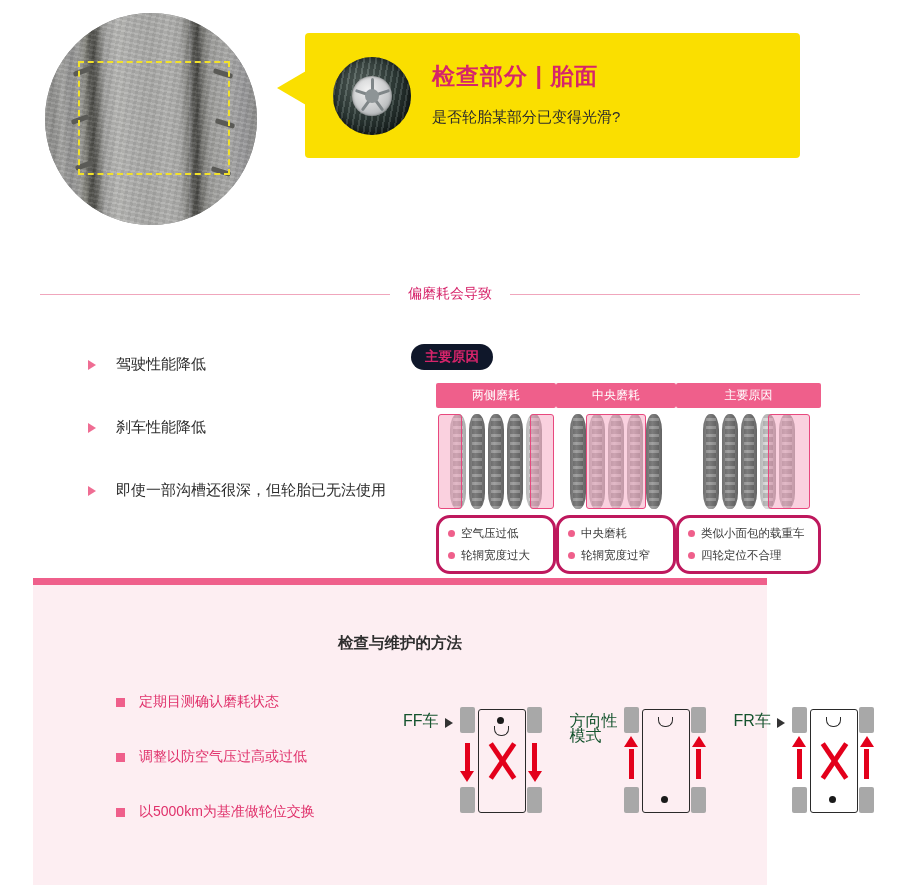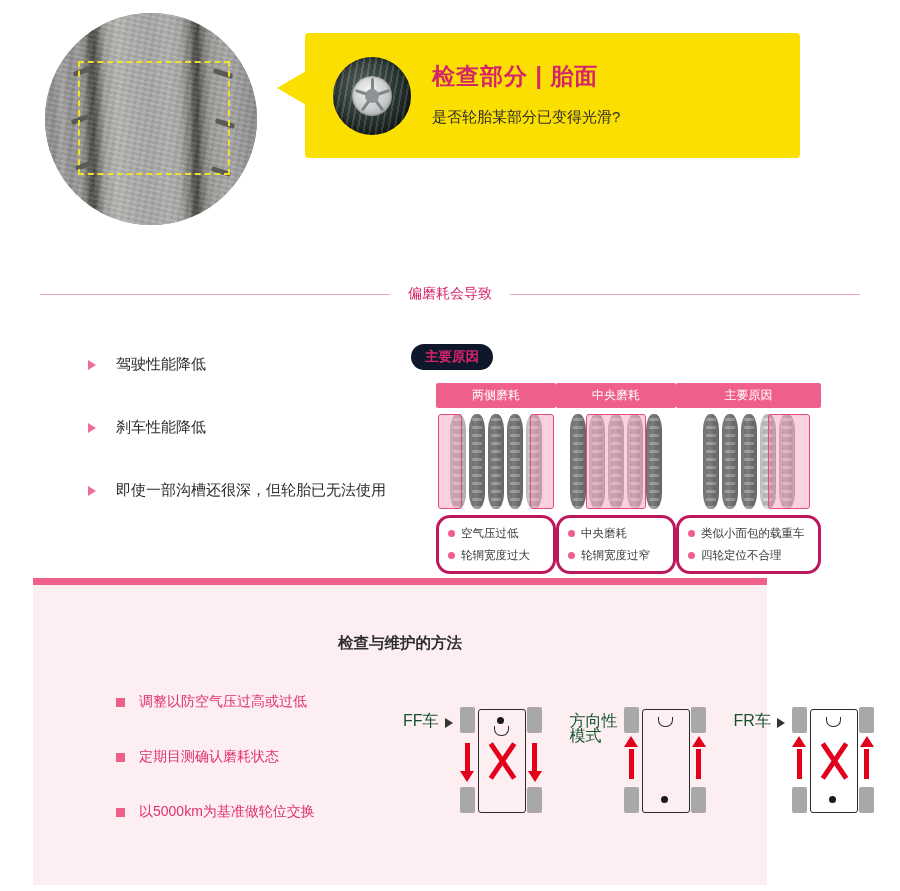--- a/index.html
+++ b/index.html
@@ -556,25 +556,25 @@
     </div>
   </div>
 </div>
 
 <div class="panel">
   <div class="panel-title">检查与维护的方法</div>
 
   <div class="panel-bullets">
     <div class="pb-row">
       <span class="pb-sq"></span>
-      <span class="pb-text">调整以防空气压过高或过低</span>
+      <span class="pb-text">定期目测确认磨耗状态</span>
     </div>
     <div class="pb-row">
       <span class="pb-sq"></span>
-      <span class="pb-text">定期目测确认磨耗状态</span>
+      <span class="pb-text">调整以防空气压过高或过低</span>
     </div>
     <div class="pb-row">
       <span class="pb-sq"></span>
       <span class="pb-text">以5000km为基准做轮位交换</span>
     </div>
   </div>
 
   <div class="rotations">
 
     <div class="rot">

